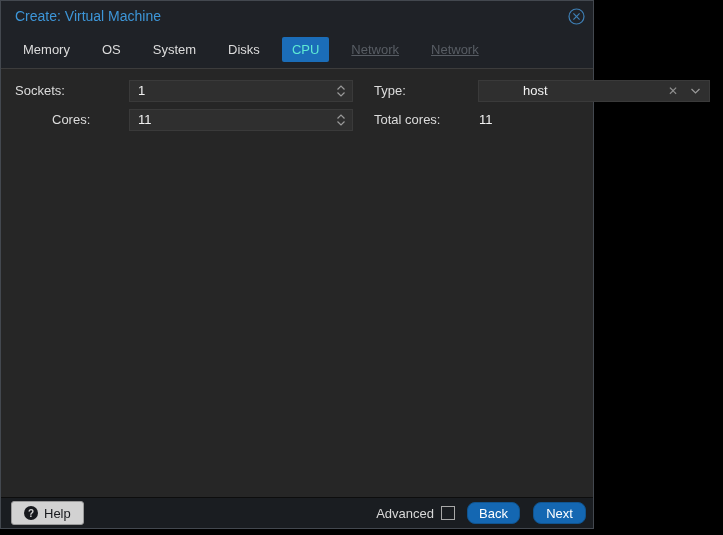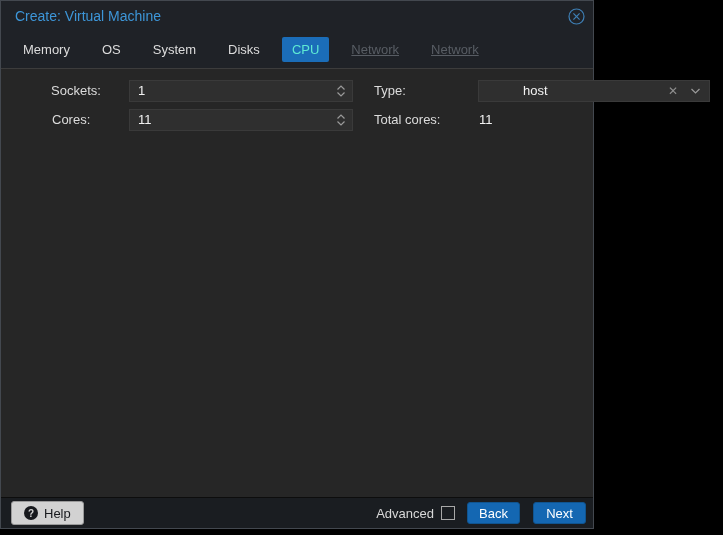--- a/index.html
+++ b/index.html
@@ -105,21 +105,21 @@
   }
   .advanced-label { font-size: 13px; color: #d8d8d8; margin-right: 7px; margin-left: 36px; }
   .advanced-checkbox {
     width: 14px; height: 14px;
     border: 1px solid #a8a8a8; background: #1a1d21;
     margin-right: 12px; cursor: pointer;
   }
   .btn {
     width: 53px; height: 22px;
     background: #1467b2; color: #ffffff;
-    border: 1px solid #10548f; border-radius: 3px;
+    border: 1px solid #10548f; border-radius: 8px;
     font-size: 13px; display: flex; align-items: center; justify-content: center;
     cursor: pointer;
   }
   .btn + .btn { margin-left: 13px; }
 </style>
 </head>
 <body>
 
 <div class="dialog">
 
@@ -139,21 +139,21 @@
     <div class="tab">OS</div>
     <div class="tab">System</div>
     <div class="tab">Disks</div>
     <div class="tab active">CPU</div>
     <div class="tab disabled">Network</div>
     <div class="tab disabled">Network</div>
   </div>
 
   <div class="body">
 
-    <span class="field-label" style="left:14px; top:11px;margin-left:36px;">Sockets:</span>
+    <span class="field-label" style="left:14px; top:11px;">Sockets:</span>
     <div class="field" style="left:128px; top:11px; width:224px;">
       <span class="value">1</span>
       <span class="spinner-btns">
         <svg width="10" height="7" viewBox="0 0 10 7">
             <polyline points="1.5,5.5 5,2 8.5,5.5" fill="none" stroke="#9a9a9a" stroke-width="1.2"></polyline>
           </svg>
         <svg width="10" height="7" viewBox="0 0 10 7">
             <polyline points="1.5,1.5 5,5 8.5,1.5" fill="none" stroke="#9a9a9a" stroke-width="1.2"></polyline>
           </svg>
       </span>

